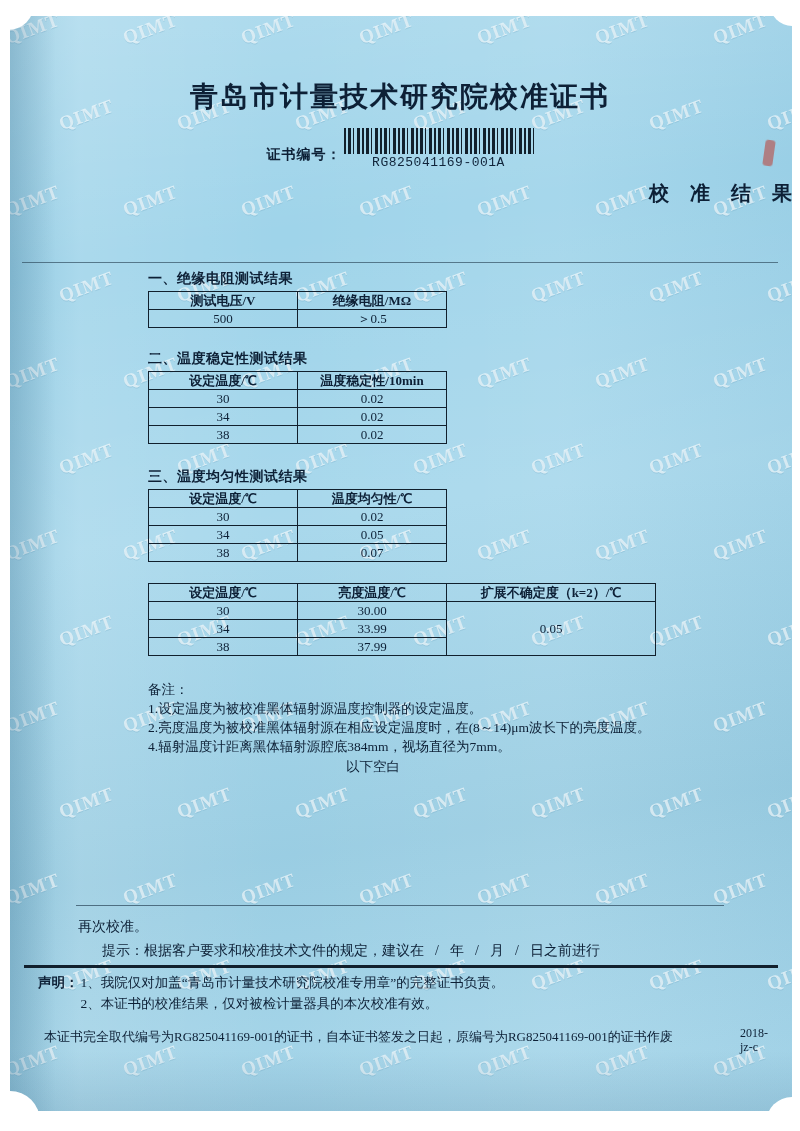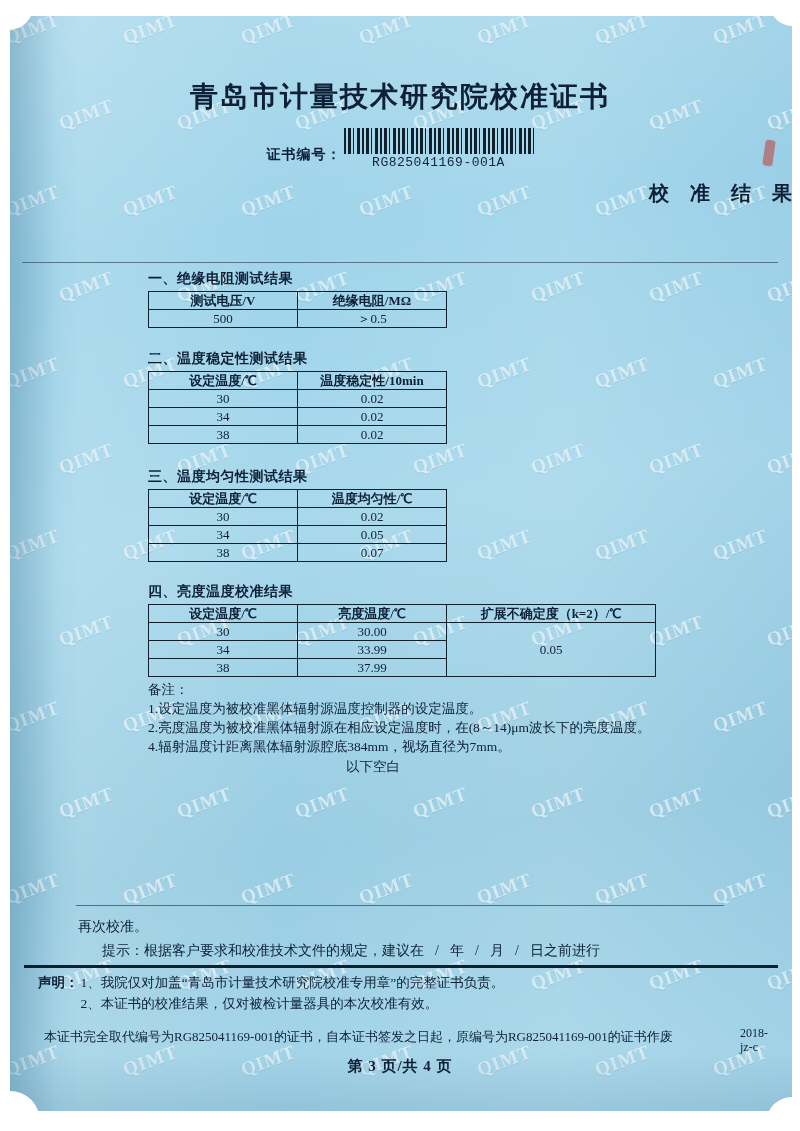--- a/index.html
+++ b/index.html
@@ -489,21 +489,20 @@
         </tr>
         <tr>
           <td>38</td>
           <td>0.07</td>
         </tr>
       </tbody>
         </table>
     </div>
 
     <div class="block" style="top:583px;">
-      <div class="block-heading">四、亮度温度校准结果</div>
       <table class="rt">
         <tbody>
             <tr>
           <td class="hd" style="width:140px;">设定温度/℃</td>
           <td class="hd" style="width:140px;">亮度温度/℃</td>
           <td class="hd" style="width:200px;">扩展不确定度（k=2）/℃</td>
         </tr>
         <tr>
           <td>30</td>
           <td>30.00</td>
@@ -550,21 +549,20 @@
       </div>
     </div>
 
     <div class="replace-note">本证书完全取代编号为RG825041169-001的证书，自本证书签发之日起，原编号为RG825041169-001的证书作废</div>
 
     <div class="form-code">
       <div>2018-</div>
       <div>jz-c</div>
     </div>
 
-    <div class="page-no">第 3 页/共 4 页</div>
 
   </div>
 
   <div class="edge edge-top"></div>
   <div class="edge edge-bottom"></div>
   <div class="edge edge-left"></div>
   <div class="edge edge-right"></div>
   <div class="corner-tl"></div>
   <div class="corner-tr"></div>
   <div class="corner-bl"></div>

